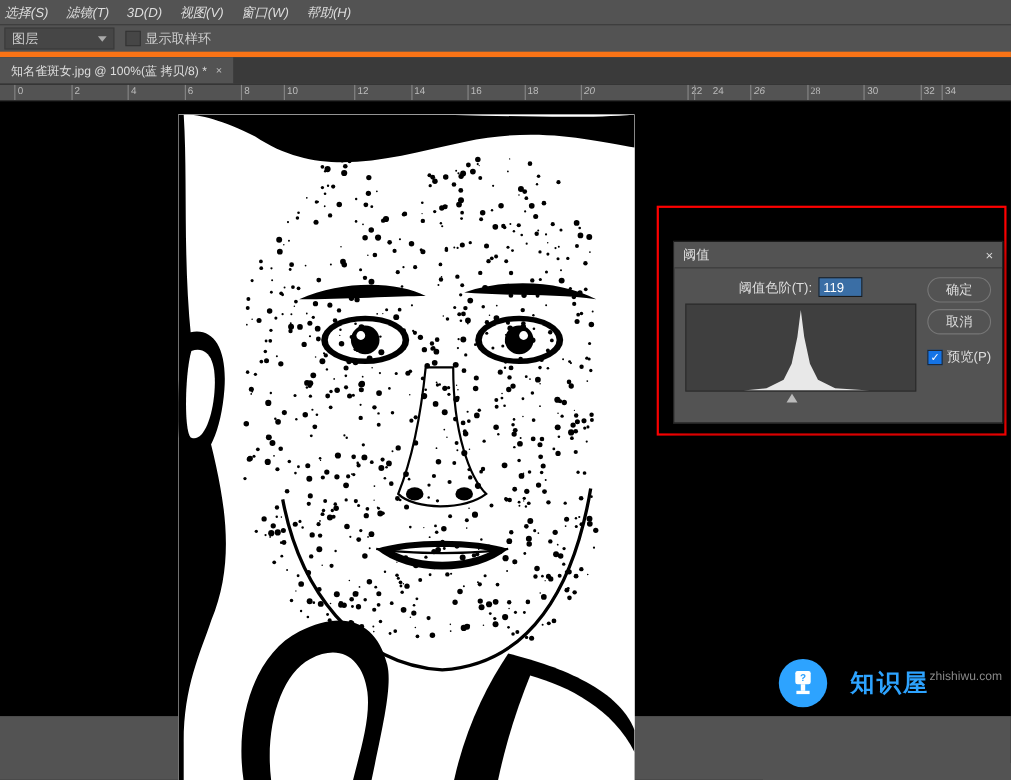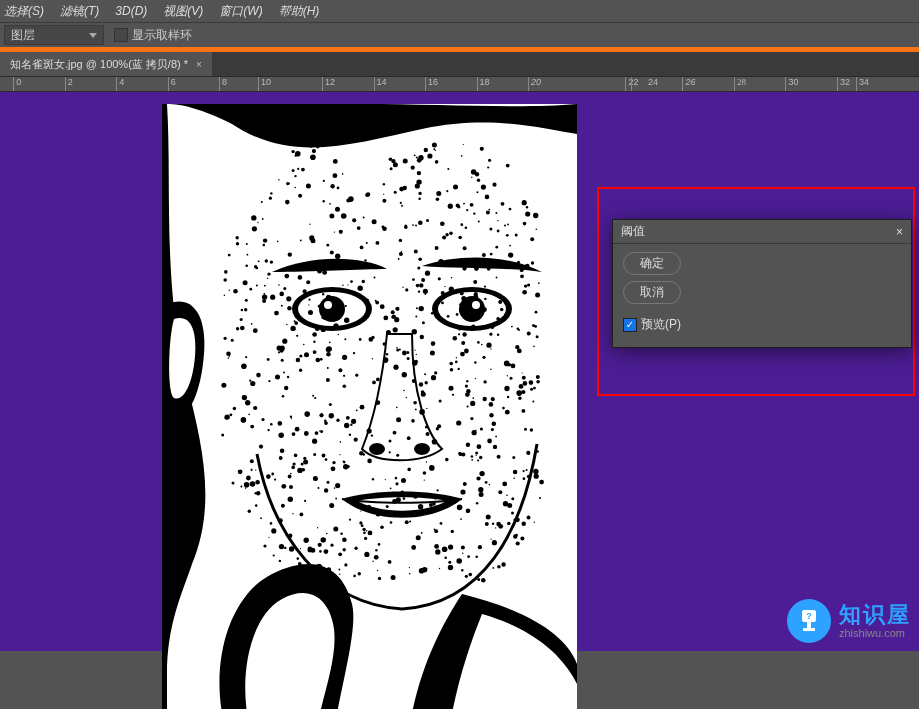--- a/index.html
+++ b/index.html
@@ -14,21 +14,21 @@
 .options-bar .checkbox-wrap { display: flex; align-items: center; margin-left: 10px; color: #ccc; font-size: 12px; }
 .options-bar .checkbox { width: 14px; height: 14px; border: 1px solid #333; background: #464646; margin-right: 4px; }
 
 .doc-tab-bar { background: #3a3a3a; height: 24px; display: flex; align-items: center; }
 .doc-tab { background: #535353; color: #ddd; font-size: 11px; padding: 4px 10px; display: flex; align-items: center; gap: 8px; height: 24px; }
 .doc-tab .close { color: #bbb; font-size: 10px; }
 
 .ruler-h { background: #535353; height: 16px; border-top: 1px solid #2a2a2a; border-bottom: 1px solid #2a2a2a; position: relative; color: #bbb; font-size: 9px; overflow: hidden; }
 .ruler-h .tick { position: absolute; top: 0; height: 16px; border-left: 1px solid #888; padding-left: 2px; line-height: 10px; }
 
-.canvas-area { background: #4c1d95; position: relative; height: 559px; }
+.canvas-area { background: #000000; position: relative; height: 559px; }
 .canvas { position: absolute; left: 162px; top: 12px; width: 415px; height: 609px; background: #fff; overflow: hidden; }
 .face-art { width: 100%; height: 100%; }
 
 .red-box { position: absolute; left: 597px; top: 95px; width: 318px; height: 209px; border: 2px solid #ff0000; pointer-events: none; }
 
 .dialog { position: absolute; left: 612px; top: 127px; width: 300px; background: #535353; border: 1px solid #1c1c1c; box-shadow: 0 4px 20px rgba(0,0,0,.5); }
 .dialog-titlebar { background: #535353; height: 24px; display: flex; align-items: center; justify-content: space-between; padding: 0 8px; border-bottom: 1px solid #3a3a3a; color: #ddd; font-size: 12px; }
 .dialog-close { color: #ddd; cursor: pointer; font-size: 12px; }
 .dialog-body { padding: 8px 10px 14px; display: flex; gap: 10px; }
 .dialog-main { flex: 1; }
@@ -38,21 +38,21 @@
 .histogram svg { width: 100%; height: 100%; display: block; }
 .slider-track { position: relative; height: 10px; }
 .slider-thumb { position: absolute; left: 46%; top: -2px; width: 0; height: 0; border-left: 5px solid transparent; border-right: 5px solid transparent; border-bottom: 8px solid #bbb; transform: translateX(-50%); }
 .dialog-side { display: flex; flex-direction: column; gap: 6px; align-items: flex-start; }
 .ps-btn { background: #535353; border: 1px solid #777; border-radius: 12px; color: #ddd; font-size: 12px; padding: 2px 0; width: 58px; text-align: center; cursor: pointer; }
 .preview-row { display: flex; align-items: center; gap: 4px; color: #ddd; font-size: 12px; margin-top: 6px; }
 .preview-check { width: 14px; height: 14px; border: 1px solid #222; background: #1473e6; display: inline-flex; align-items: center; justify-content: center; color: #fff; font-size: 10px; }
 
 .watermark { position: absolute; right: 8px; bottom: 8px; display: flex; align-items: center; gap: 8px; }
 .wm-badge { width: 44px; height: 44px; border-radius: 50%; background: #2da3ff; display: flex; align-items: center; justify-content: center; color: #fff; font-weight: bold; font-size: 20px; }
-.wm-text { display: flex; flex-direction: column; line-height: 1.1; }
+.wm-text { display: flex; flex-direction: row; line-height: 1.1; margin-left: 13px; }
 .wm-text .big { font-size: 22px; font-weight: bold; color: #2da3ff; letter-spacing: 2px; }
 .wm-text .small { font-size: 11px; color: #888; }
 </style>
 </head>
 <body>
 
 <div class="menubar">
   <span>选择(S)</span>
   <span>滤镜(T)</span>
   <span>3D(D)</span>
@@ -964,20 +964,34 @@
   </div>
 
   <div class="red-box"></div>
 
   <div class="dialog">
     <div class="dialog-titlebar">
       <span>阈值</span>
       <span class="dialog-close">×</span>
     </div>
     <div class="dialog-body">
+      <div class="dialog-main">
+        <div class="threshold-row">
+          <span>阈值色阶(T):</span>
+          <input type="text" value="119" style="">
+        </div>
+        <div class="histogram">
+          <svg viewBox="0 0 200 80" preserveAspectRatio="none">
+            <path d="M0 80 L50 80 L70 78 L85 70 L92 55 L97 30 L100 5 L103 30 L108 55 L115 70 L130 78 L160 80 L200 80 Z" fill="#e8e8e8"></path>
+          </svg>
+        </div>
+        <div class="slider-track">
+          <div class="slider-thumb"></div>
+        </div>
+      </div>
       <div class="dialog-side">
         <div class="ps-btn">确定</div>
         <div class="ps-btn">取消</div>
         <div class="preview-row">
           <div class="preview-check">✓</div>
           <span>预览(P)</span>
         </div>
       </div>
     </div>
   </div>

